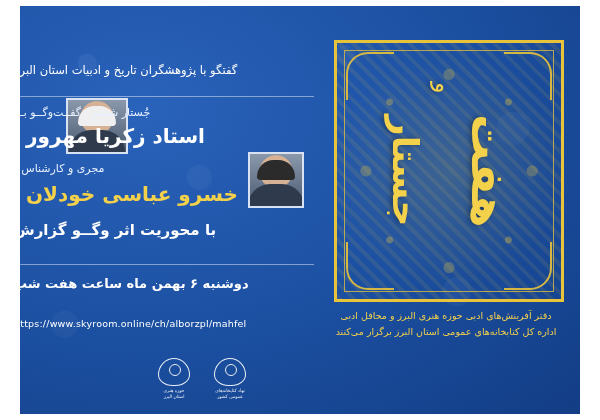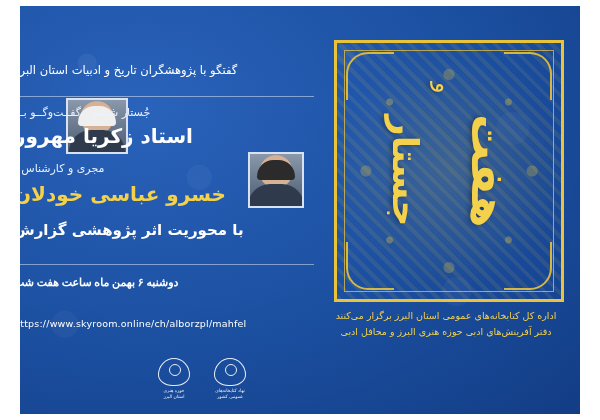--- a/index.html
+++ b/index.html
@@ -161,34 +161,34 @@
     font-size: 11px;
     letter-spacing: 0.5px;
     color: #eaf1ff;
   }
   .name {
     font-size: 20px;
     font-weight: bold;
     letter-spacing: 1px;
     color: #ffffff;
     line-height: 1.25;
+    margin-left: 12px;
   }
   .name.gold { color: #f3d14b; }
   .subline {
     font-size: 15px;
     font-weight: bold;
     letter-spacing: 0.5px;
     line-height: 1.45;
   }
   .infoline {
-    font-size: 11px;
+    font-size: 13px;
     font-weight: bold;
     letter-spacing: 0.5px;
     line-height: 1.5;
-    font-family: Liberation Serif, serif;
   }
   .link {
     font-size: 9.5px;
     color: #ffffff;
     letter-spacing: 0.2px;
     direction: ltr;
     text-align: left;
   }
 
   
@@ -286,22 +286,22 @@
       <div class="art-corner br"></div>
       <div class="art-flourish"></div>
       <div class="art-title">
         <span class="art-word">هفت</span>
         <span class="art-amp">و</span>
         <span class="art-word small">جستار</span>
       </div>
     </div>
 
     <div class="art-caption">
+      <div>دفتر آفرینش‌های ادبی حوزه هنری البرز و محافل ادبی</div>
       <div>اداره کل کتابخانه‌های عمومی استان البرز برگزار می‌کنند</div>
-      <div>دفتر آفرینش‌های ادبی حوزه هنری البرز و محافل ادبی</div>
     </div>
 
     <div class="lead">گفتگو با پژوهشگران تاریخ و ادبیات استان البرز</div>
     <div class="rule r1"></div>
 
     <div class="portrait p1">
       <div class="face"></div>
       <div class="hair"></div>
       <div class="body"></div>
     </div>
@@ -320,21 +320,21 @@
     </div>
 
     <div class="row" style="top:156px;">
       <div class="kicker">مجری و کارشناس :</div>
     </div>
     <div class="row" style="top:176px;">
       <div class="name gold">خسرو عباسی خودلان</div>
     </div>
 
     <div class="row" style="top:214px;">
-      <div class="subline">با محوریت اثر پژوهشی گزارش</div>
+      <div class="subline">با محوریت اثر وگــو گزارش</div>
     </div>
 
     <div class="rule r2"></div>
 
     <div class="row" style="top:268px;">
       <div class="infoline">دوشنبه ۶ بهمن ماه ساعت هفت شب</div>
     </div>
 
     <div class="row" style="top:312px;">
       <div class="link">https://www.skyroom.online/ch/alborzpl/mahfel</div>

